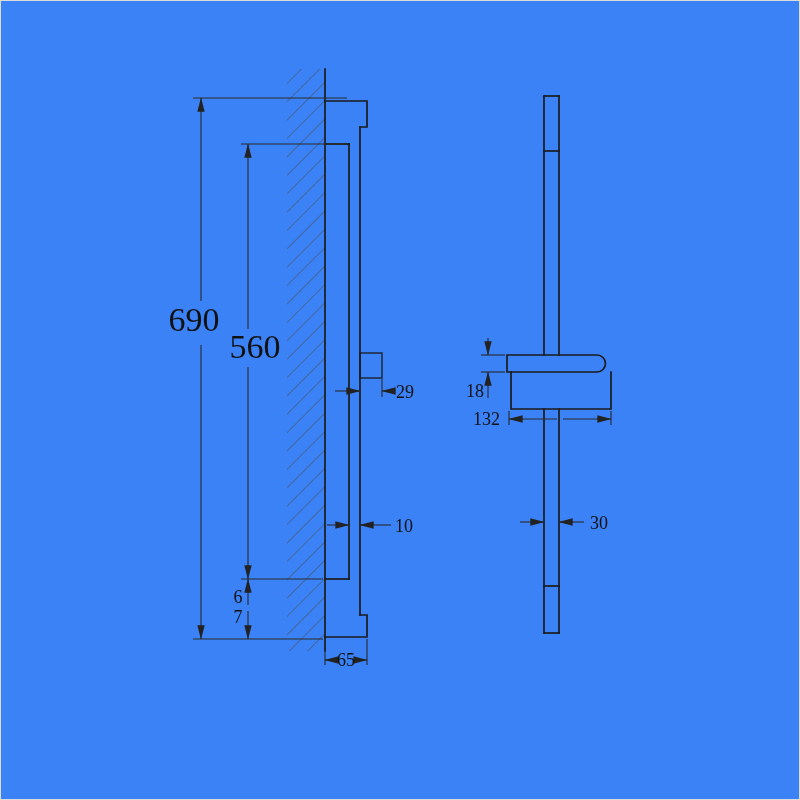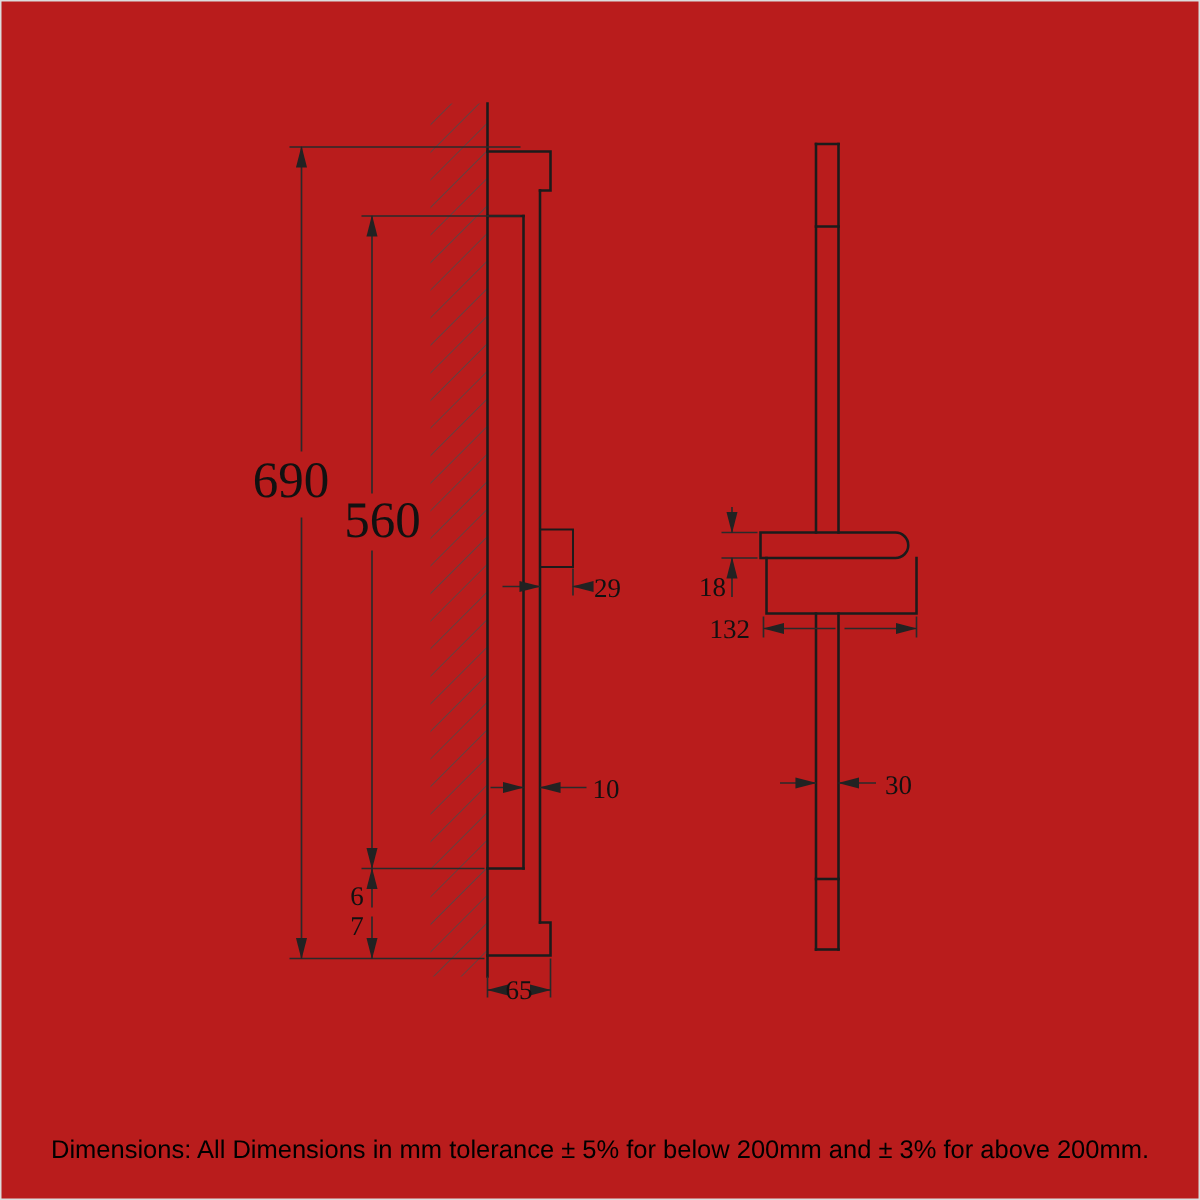--- a/index.html
+++ b/index.html
@@ -1,20 +1,20 @@
 <!DOCTYPE html>
 <html><head>
 <meta charset="utf-8">
 <style>
   html,body{margin:0;padding:0;background:#fff;}
   .frame{
     position:relative;
     width:798px;height:798px;
     border:1px solid #dcdcdc;
-    background:#b91c1c;
+    background:#3b82f6;
     font-family:"Liberation Sans", sans-serif;
     overflow:hidden;
   }
   svg{display:block;}
   svg text{
     font-family:"Liberation Serif","DejaVu Serif",serif;
     fill:#111;
   }
   .dim-big{font-size:34px;}
   .dim-small{font-size:18px;}
@@ -148,14 +148,13 @@
       </g>
 
       <g>
         <line class="dim" x1="519" y1="521" x2="543" y2="521" marker-end="url(#arr)"></line>
         <line class="dim" x1="583" y1="521" x2="558" y2="521" marker-end="url(#arr)"></line>
         <text class="dim-small" x="589" y="528" text-anchor="start">30</text>
       </g>
     </g>
   </svg>
 
-  <div class="note">Dimensions: All Dimensions in mm tolerance ± 5% for below 200mm and ± 3% for above 200mm.</div>
 </div>
 
 </body></html>

